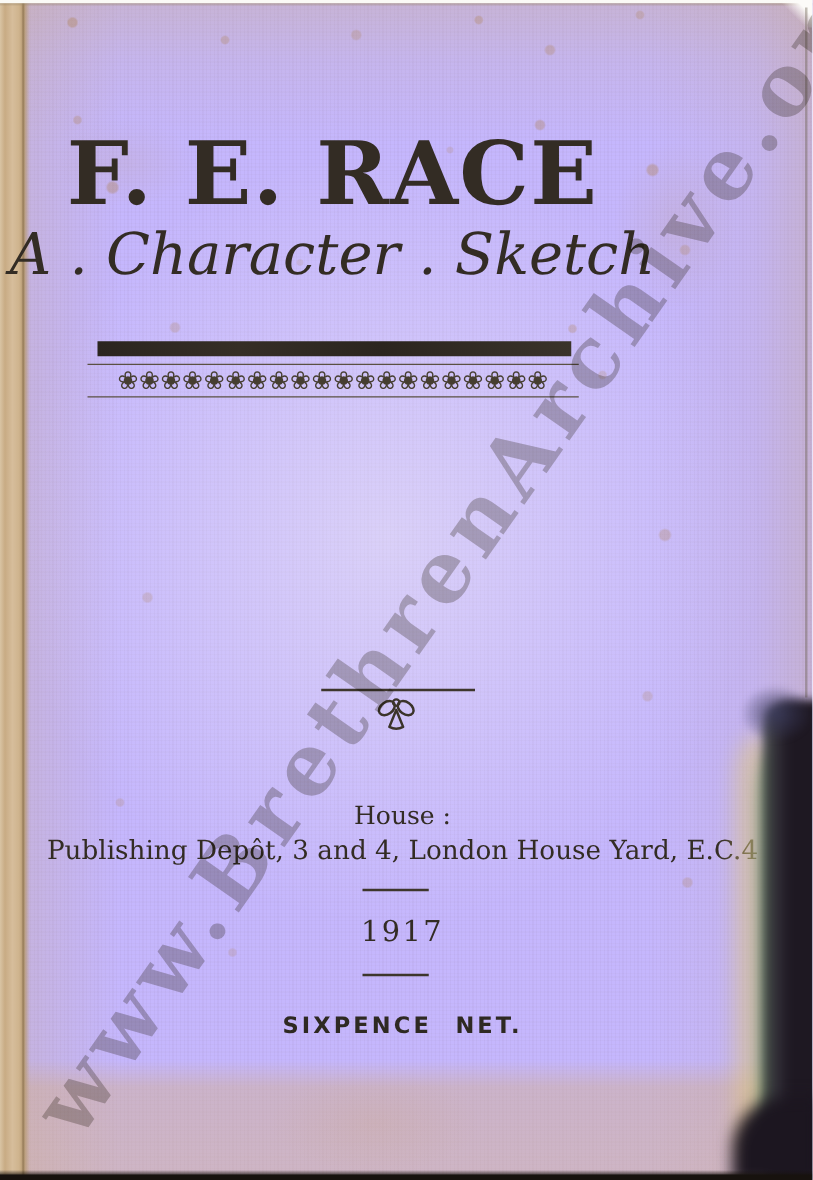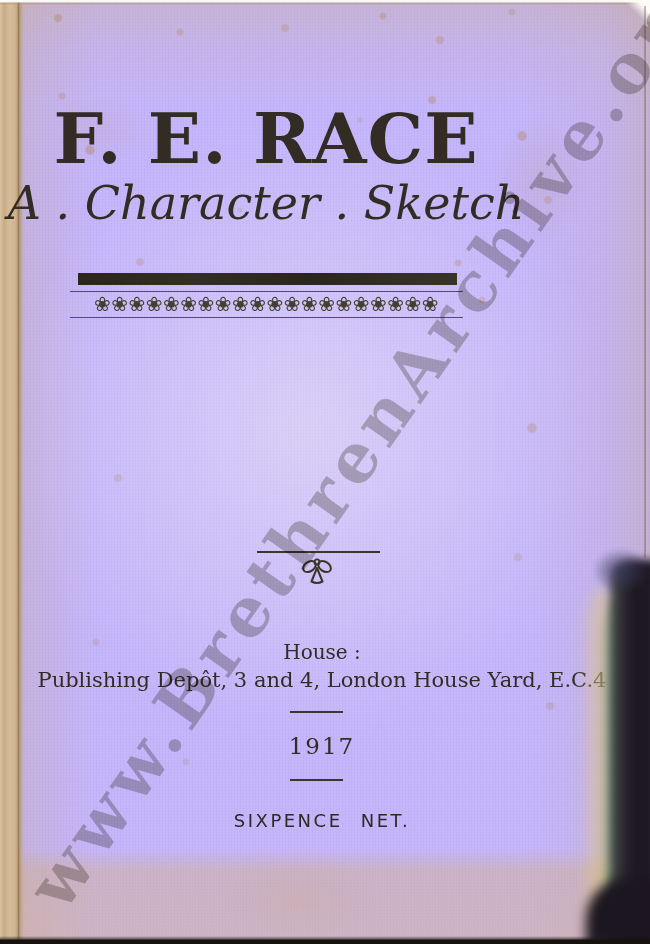--- a/index.html
+++ b/index.html
@@ -101,21 +101,21 @@
     border-top:2px solid #3d362c;
   }
   .clover{position:absolute;left:301px;top:557px;z-index:4;}
   .imprint-city   {left:4px; width:636px; top:640px; font-size:20px;}
   .imprint-address{left:4px; width:636px; top:668px; font-size:21px;}
   .year-rule-top   {position:absolute;left:290px;top:711px;width:53px;height:0;border-top:2.5px solid #3d362c;z-index:4;}
   .year            {left:4px; width:636px; top:733px; font-size:23px; letter-spacing:2px;}
   .year-rule-bottom{position:absolute;left:290px;top:779px;width:53px;height:0;border-top:2.5px solid #3d362c;z-index:4;}
   .price{
     left:4px;width:636px;top:810px;
-    font-family:"DejaVu Sans",sans-serif;font-weight:normal;
+    font-family:"DejaVu Sans",sans-serif;font-weight:bold;
     font-size:18px;letter-spacing:2.5px;word-spacing:10px;color:#2e2922;
   }
   
   .stain-yellow{position:absolute;right:28px;top:588px;width:34px;height:346px;z-index:5;
     background:rgba(222,198,132,.55);border-radius:50%/10%;filter:blur(8px);}
   .stain-green{position:absolute;right:16px;top:600px;width:28px;height:334px;z-index:5;
     background:rgba(110,150,115,.68);border-radius:50%/12%;filter:blur(6px);}
   .stain-core{position:absolute;right:-8px;top:560px;width:48px;height:390px;z-index:5;
     background:linear-gradient(270deg,#1e1822 0 55%, #322f38 78%, rgba(62,72,62,.85) 100%);
     border-radius:45% 0 0 28% / 7% 0 0 5%;filter:blur(4px);}

